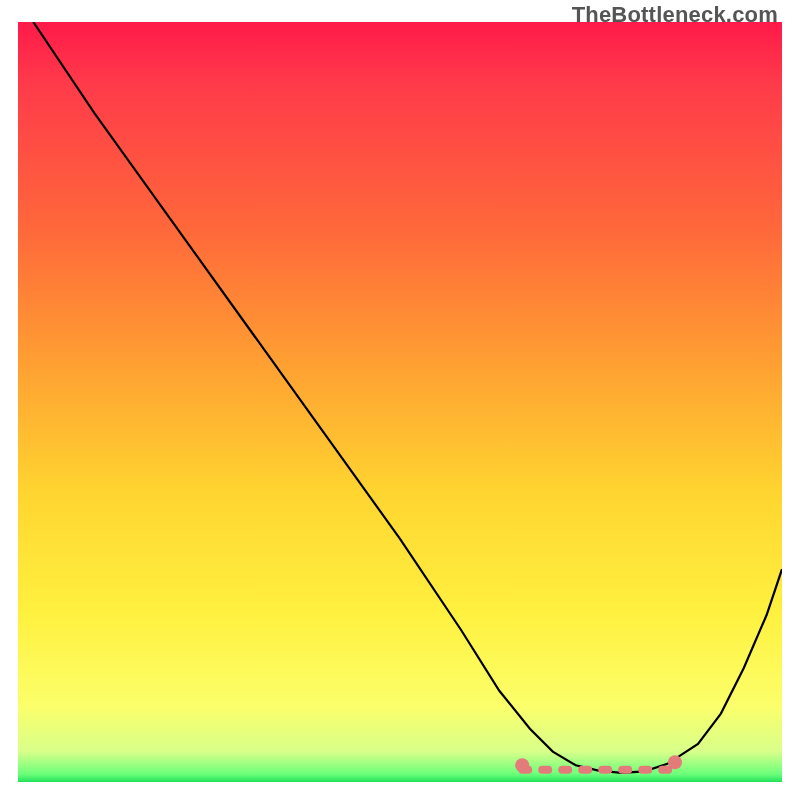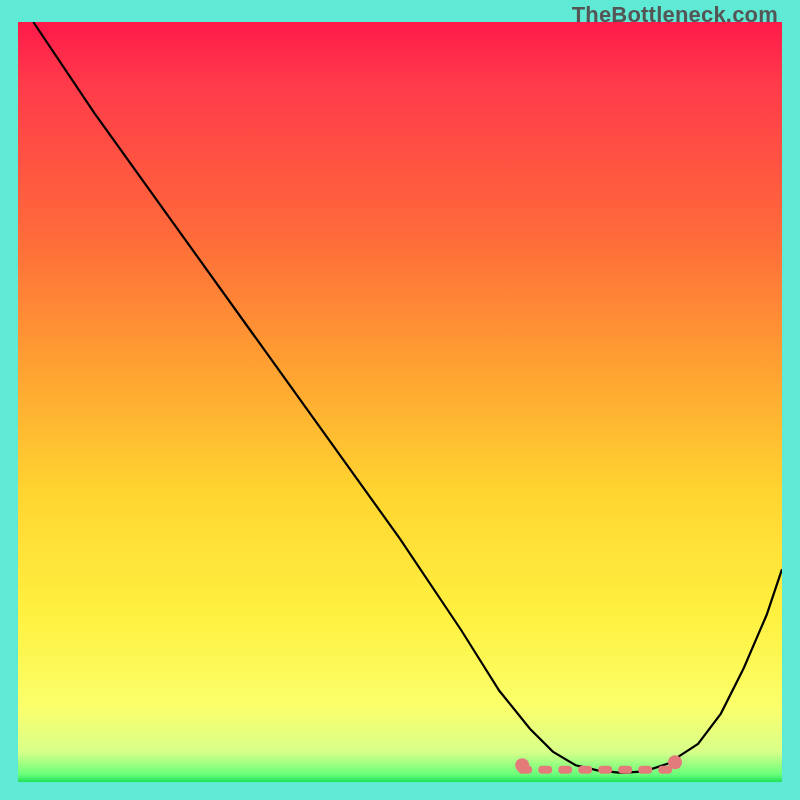--- a/index.html
+++ b/index.html
@@ -1,21 +1,21 @@
 <!DOCTYPE html>
 <html><head>
 <meta charset="utf-8">
 <style>
   * { margin: 0; padding: 0; box-sizing: border-box; }
   html, body { width: 800px; height: 800px; overflow: hidden; background: #000; }
   .frame {
     position: relative;
     width: 800px;
     height: 800px;
-    background: #5eead4;
+    background: #ffffff;
     padding-left: 8px;
   }
   .watermark {
     position: absolute;
     top: 2px;
     right: 22px;
     font-family: Arial, sans-serif;
     font-size: 22px;
     font-weight: bold;
     color: #555;

